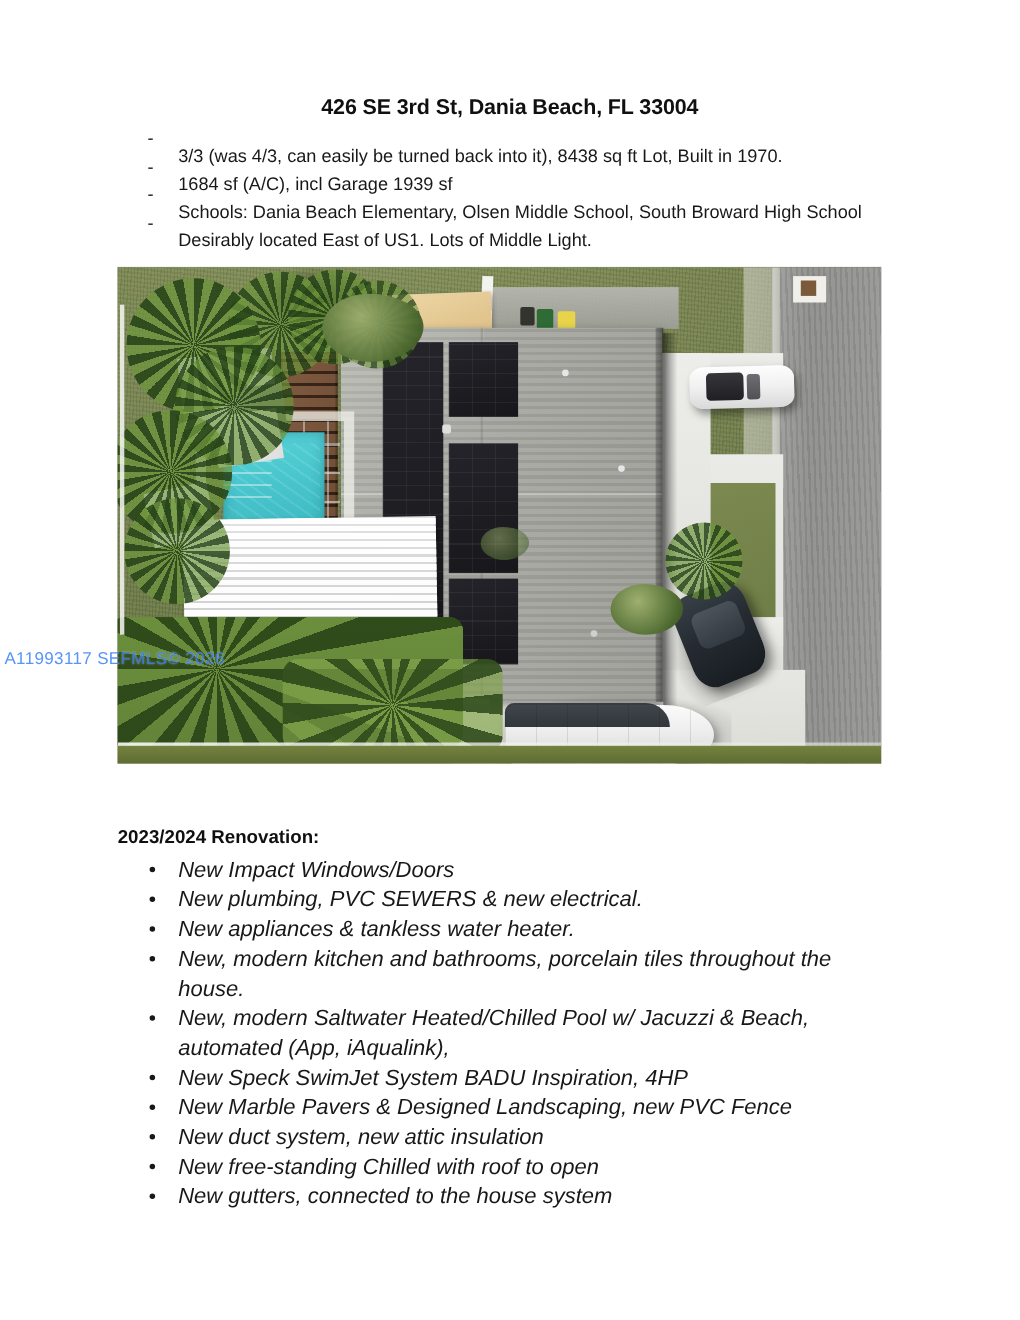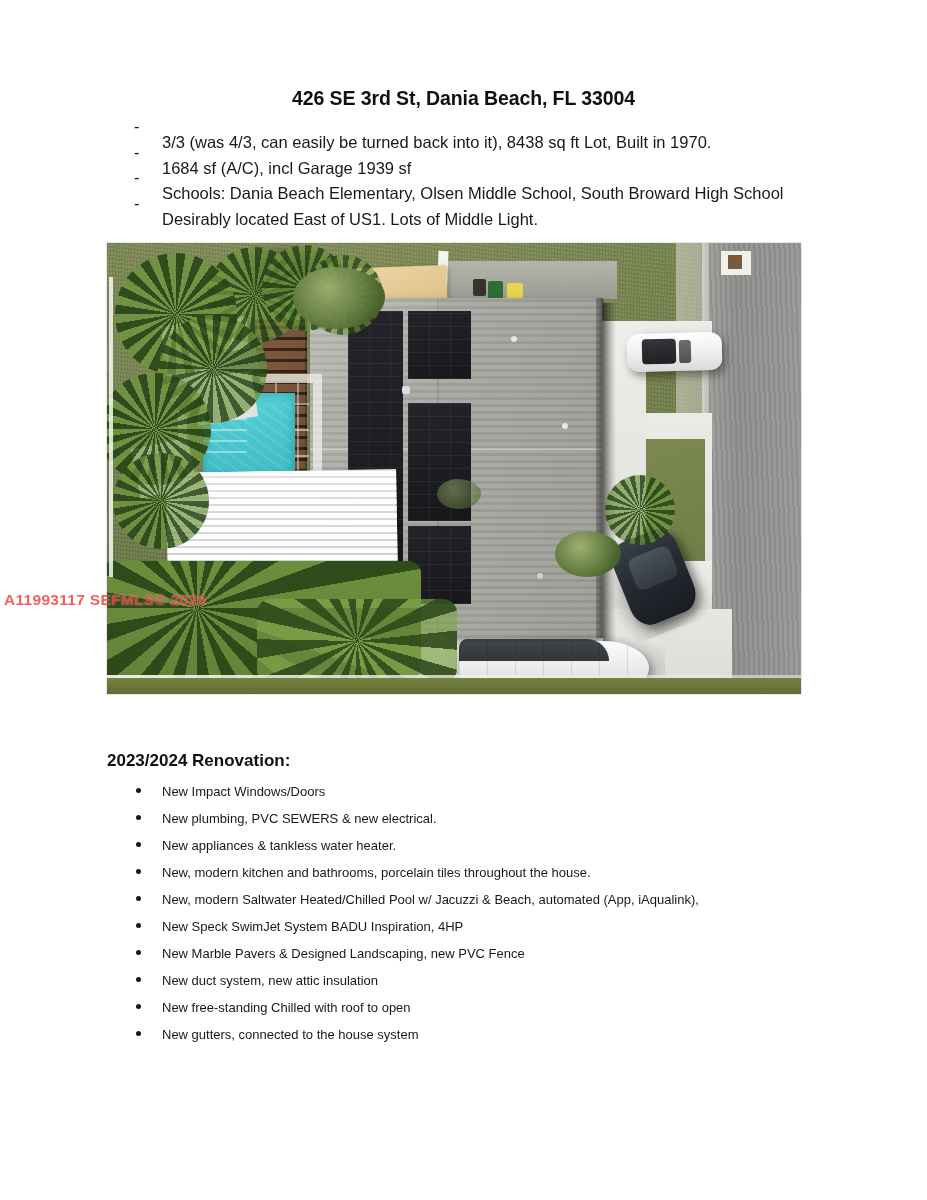--- a/index.html
+++ b/index.html
@@ -452,49 +452,49 @@
     background: linear-gradient(180deg,#74823f,#5f6c33);
   }
 
   
   .watermark {
     position: absolute;
     left: 4px;
     top: 591px;
     font-size: 15.5px;
     letter-spacing: .3px;
-    color: #ef4444;
+    color: #3b82f6;
     opacity: .85;
     white-space: nowrap;
     text-shadow: 0 0 2px rgba(255,255,255,.55);
     font-family: "Liberation Sans", sans-serif;
-    font-weight: bold;
   }
 
   
   .reno-heading {
     position: absolute;
     left: 107px;
     top: 751px;
     font-size: 17px;
     font-weight: bold;
     color: #101010;
   }
   .reno-list {
     position: absolute;
     left: 0;
     top: 778px;
     width: 927px;
   }
   .reno-row {
     position: relative;
-    font-size: 13px;
+    font-size: 20px;
     color: #18181a;
     line-height: 27px;
     min-height: 27px;
+    font-style: italic;
   }
   .reno-dot {
     position: absolute;
     left: 136px;
     top: 10px;
     width: 5px;
     height: 5px;
     border-radius: 50%;
     background: #18181a;
   }

